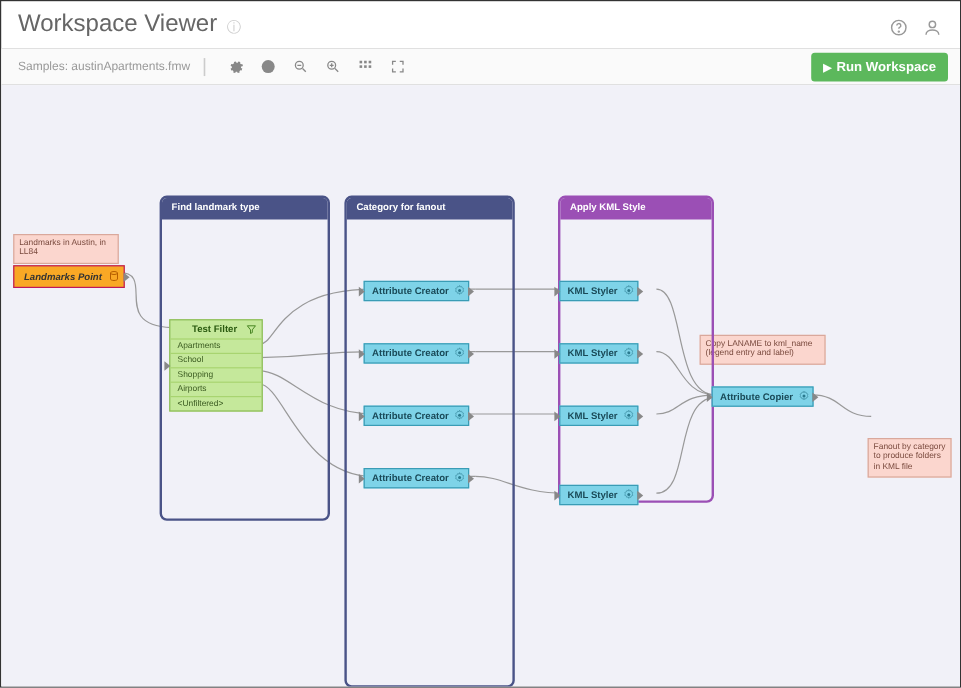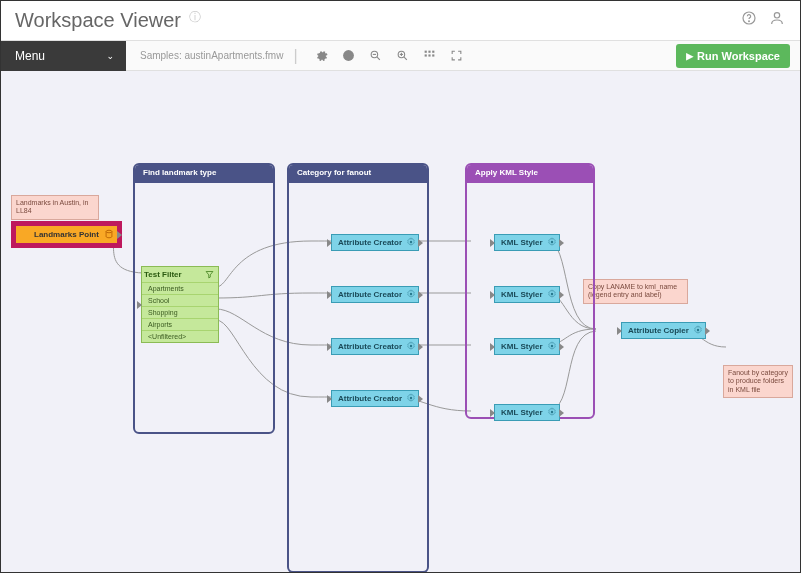--- a/index.html
+++ b/index.html
@@ -1,50 +1,50 @@
 <!DOCTYPE html>
 <html><head>
 <meta charset="utf-8">
 <style>
 * { box-sizing: border-box; margin: 0; padding: 0; }
 body { font-family: Arial, sans-serif; background: #fff; width: 801px; height: 573px; overflow: hidden; border: 1px solid #333; }
-.titlebar { display: flex; align-items: flex-start; padding: 8px 14px; border-bottom: 1px solid #e0e0e0; }
+.titlebar { display: flex; align-items: flex-end; padding: 8px 14px; border-bottom: 1px solid #e0e0e0; }
 .titlebar h1 { font-size: 20px; font-weight: 400; color: #666; }
 .titlebar .info-ico { margin-left: 8px; color: #ccc; font-size: 12px; }
 .titlebar .spacer { flex: 1; }
 .titlebar .top-icon { width: 18px; height: 18px; margin-left: 10px; color: #999; display: flex; align-items: center; justify-content: center; }
 
 .toolbar { display: flex; align-items: center; height: 30px; border-bottom: 1px solid #e0e0e0; background: #fafafa; }
 .menu-btn { width: 125px; height: 30px; background: #3a3a3a; color: #fff; font-size: 12px; display: flex; align-items: center; padding: 0 14px; position: relative; }
 .menu-btn .chev { position: absolute; right: 12px; font-size: 9px; }
 .file-label { font-size: 10px; color: #999; margin-left: 14px; }
 .tool-sep { margin: 0 10px; color: #ccc; }
 .tool-icon { width: 15px; height: 15px; margin: 0 6px; color: #888; display: flex; align-items: center; justify-content: center; }
 .toolbar .spacer { flex: 1; }
 .run-btn { background: #5cb85c; color: #fff; font-size: 11px; font-weight: bold; padding: 6px 10px; border-radius: 3px; margin-right: 10px; display: flex; align-items: center; }
 .run-btn .tri { font-size: 9px; margin-right: 4px; }
 
 .canvas { position: relative; width: 100%; height: 504px; background: #f1f1f8; }
 
 .sticky { position: absolute; background: #fbd6ce; border: 1px solid #d9a89c; font-size: 7px; color: #7a4a3e; padding: 3px 4px; line-height: 1.2; }
 
-.io-block { position: absolute; background: #f9a825; border: 5px solid #be185d; padding: 4px 18px 4px 18px; font-size: 8px; font-weight: bold; color: #333; }
+.io-block { position: absolute; background: #f9a825; border: 1px solid #be185d; padding: 4px 18px 4px 8px; font-size: 8px; font-weight: bold; color: #333; font-style: italic; }
 .io-block .db-ico { position: absolute; right: 3px; top: 3px; width: 10px; height: 10px; }
 
 .group-box { position: absolute; border: 2px solid; border-radius: 6px; }
 .group-box .group-title { height: 18px; font-size: 8px; font-weight: bold; color: #fff; padding: 3px 8px; border-radius: 4px 4px 0 0; }
 .g-find { border-color: #4a5387; } .g-find .group-title { background: #4a5387; }
 .g-cat { border-color: #4a5387; } .g-cat .group-title { background: #4a5387; }
 .g-kml { border-color: #9b4fb5; } .g-kml .group-title { background: #9b4fb5; }
 
-.trans { position: absolute; background: #7ed3e8; border: 1px solid #3a9cb5; padding: 3px 16px 3px 6px; font-size: 8px; font-weight: bold; color: #1a4a58; margin-left: 28px; }
+.trans { position: absolute; background: #7ed3e8; border: 1px solid #3a9cb5; padding: 3px 16px 3px 6px; font-size: 8px; font-weight: bold; color: #1a4a58; }
 .trans .gear { position: absolute; right: 2px; top: 2px; width: 10px; height: 10px; color: #2a7a8f; }
 
 .filter-box { position: absolute; background: #c5e89b; border: 1px solid #8bbb55; }
-.filter-head { display: flex; align-items: center; font-size: 8px; font-weight: bold; padding: 3px 2px; color: #2a5a10; position: relative; }
+.filter-head { display: flex; align-items: center; font-size: 8px; font-weight: bold; padding: 3px 18px; color: #2a5a10; position: relative; }
 .filter-head .funnel { position: absolute; right: 4px; }
 .filter-row { font-size: 7px; padding: 2px 6px; border-top: 1px solid #a8d470; color: #3a5a20; }
 
 svg.wires { position: absolute; top: 0; left: 0; width: 100%; height: 100%; pointer-events: none; }
 svg.wires path { stroke: #999; stroke-width: 1; fill: none; }
 
 .port-in { position: absolute; left: -5px; top: 50%; width: 0; height: 0; border-top: 4px solid transparent; border-bottom: 4px solid transparent; border-left: 5px solid #888; transform: translateY(-50%); }
 .port-out { position: absolute; right: -5px; top: 50%; width: 0; height: 0; border-top: 4px solid transparent; border-bottom: 4px solid transparent; border-left: 5px solid #888; transform: translateY(-50%); }
 </style>
 </head>
@@ -63,24 +63,20 @@
   </div>
   <div class="top-icon">
     <svg viewBox="0 0 24 24" width="16" height="16" fill="none" stroke="currentColor" stroke-width="1.8">
         <circle cx="12" cy="8" r="4"></circle>
         <path d="M4 21c0-4 4-6 8-6s8 2 8 6"></path>
       </svg>
   </div>
 </div>
 
 <div class="toolbar">
-  <div class="menu-btn">
-    <span>Menu</span>
-    <span class="chev">⌄</span>
-  </div>
   <span class="file-label">Samples: austinApartments.fmw</span>
   <span class="tool-sep">|</span>
   <div class="tool-icon">
       <svg viewBox="0 0 24 24" width="13" height="13" fill="currentColor">
         <path d="M12 8a4 4 0 1 0 0 8 4 4 0 0 0 0-8zm9 4l2-1-1-3-2 .5a9 9 0 0 0-1.5-1.5l.5-2-3-1-1 2a9 9 0 0 0-2 0l-1-2-3 1 .5 2A9 9 0 0 0 7 8.5L5 8l-1 3 2 1a9 9 0 0 0 0 2l-2 1 1 3 2-.5a9 9 0 0 0 1.5 1.5l-.5 2 3 1 1-2a9 9 0 0 0 2 0l1 2 3-1-.5-2a9 9 0 0 0 1.5-1.5l2 .5 1-3-2-1a9 9 0 0 0 0-2z"></path>
       </svg>
     </div>
   <div class="tool-icon">
       <svg viewBox="0 0 24 24" width="13" height="13" fill="currentColor">
         <circle cx="12" cy="12" r="10"></circle>

